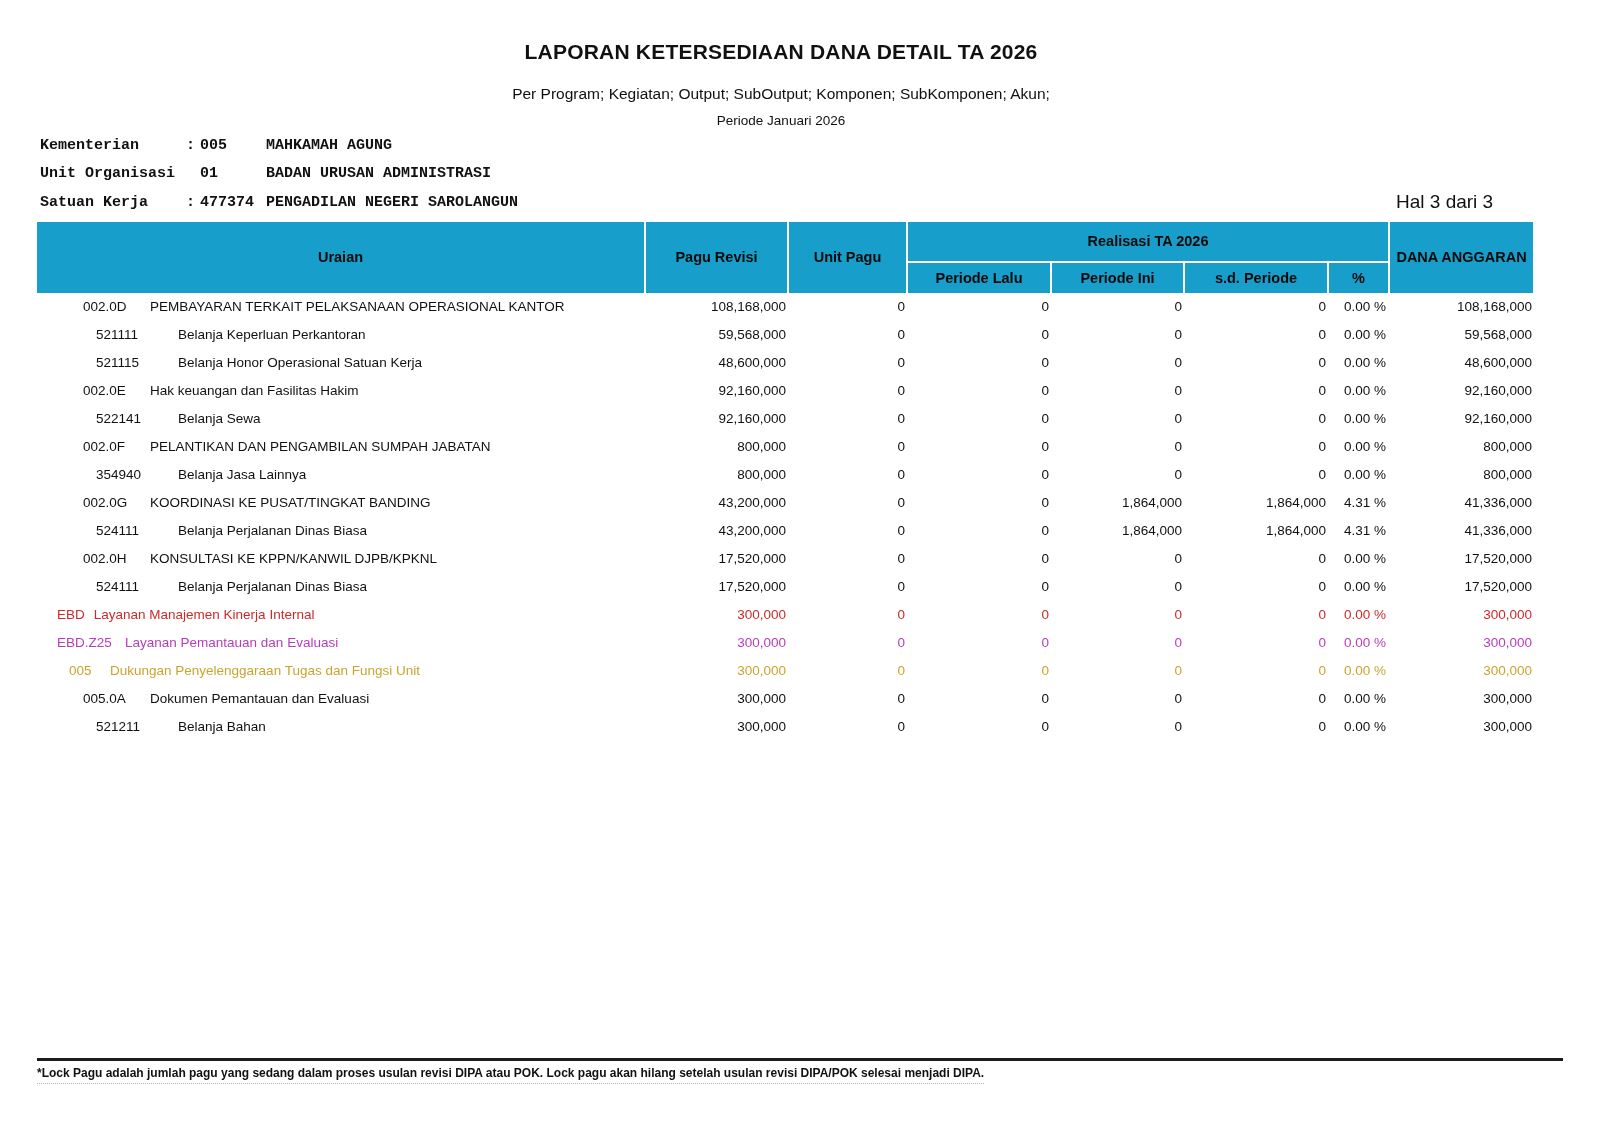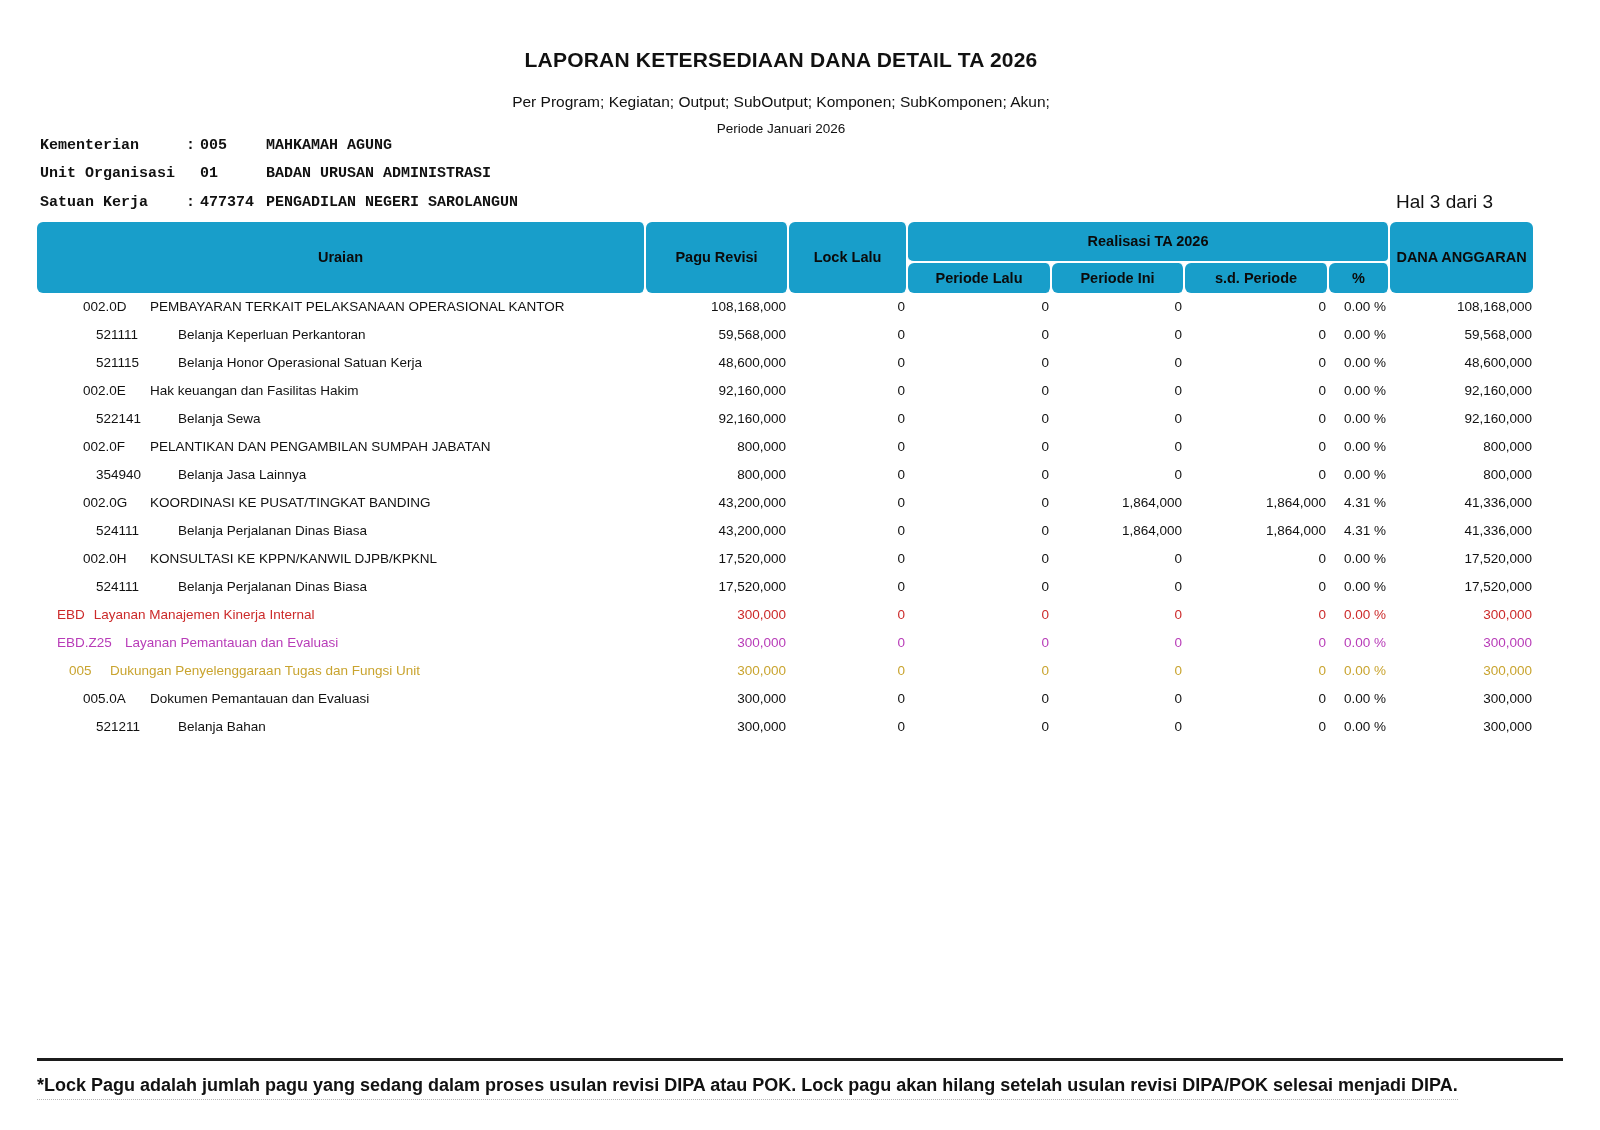--- a/index.html
+++ b/index.html
@@ -5,21 +5,21 @@
   * { margin: 0; padding: 0; box-sizing: border-box; }
   html, body { background: #ffffff; }
   body {
     width: 1600px; height: 1130px;
     position: relative;
     font-family: "Liberation Sans", sans-serif;
     color: #111111;
     overflow: hidden;
   }
   .titles {
-    position: absolute; top: 48px; left: 0; width: 1562px;
+    position: absolute; top: 40px; left: 0; width: 1562px;
     text-align: center;
   }
   .report-title { font-size: 21px; font-weight: bold; letter-spacing: 0.2px; }
   .report-subtitle { font-size: 15.5px; margin-top: 21px; }
   .report-period { font-size: 13.5px; margin-top: 10px; }
 
   .meta-block { position: absolute; left: 40px; top: 131px; font-size: 15px; font-weight: bold; font-family: Liberation Mono, monospace; }
   .meta-line { display: flex; height: 28.5px; align-items: center; }
   .meta-label { width: 146px; }
   .meta-sep { width: 14px; }
@@ -45,21 +45,20 @@
   col.c-sisa   { width: 143px; }
 
   thead th {
     background: var(--c-header, #189ECA);
     color: #0b0b0b;
     font-weight: bold;
     text-align: center;
     vertical-align: middle;
     font-size: 14.5px;
     line-height: 1.15;
-    border-radius: 6px;
   }
   thead tr.h1 th { height: 41px; }
   thead tr.h2 th { height: 30px; }
   thead th.sep-r { border-right: 2px solid #ffffff; }
   thead th.sep-b { border-bottom: 2px solid #ffffff; }
 
   tbody td { height: 28px; line-height: 28px; white-space: nowrap; overflow: hidden; }
   tbody td.num { text-align: right; padding-right: 3px; }
   tbody td.c-sisa { padding-right: 1px; }
   tbody td.c-pct { padding-right: 4px; }
@@ -77,22 +76,22 @@
   tr.lv-akun        td.c-uraian { padding-left: 59px; }
   tr.lv-akun        .code { width: 82px; }
 
   tr.row-red     { color: var(--c-red, #CC2A2A); }
   tr.row-magenta { color: var(--c-magenta, #B83CB8); }
   tr.row-yellow  { color: var(--c-yellow, #C9A42F); }
 
   .footnote {
     position: absolute; left: 37px; top: 1058px; width: 1526px;
     border-top: 3px solid #1c1c1c;
-    padding-top: 14px;
-    font-size: 18px; font-weight: bold;
+    padding-top: 5px;
+    font-size: 12px; font-weight: bold;
   }
   .footnote-text {
     display: inline-block;
     border-bottom: 1px dotted #b5b5b5;
     padding-bottom: 3px;
   }
 </style>
 </head>
 <body style="--c-header: #189ECA; --c-red: #CC2A2A; --c-magenta: #B83CB8; --c-yellow: #C9A42F;">
 
@@ -133,21 +132,21 @@
     <col class="c-lalu">
       <col class="c-ini">
       <col class="c-sd">
       <col class="c-pct">
       <col class="c-sisa">
   </colgroup>
   <thead>
     <tr class="h1">
       <th rowspan="2" class="sep-r">Uraian</th>
       <th rowspan="2" class="sep-r">Pagu Revisi</th>
-      <th rowspan="2" class="sep-r">Lock Lalu</th>
+      <th rowspan="2" class="sep-r">Unit Pagu</th>
       <th colspan="4" class="sep-r sep-b">Realisasi TA 2026</th>
       <th rowspan="2">DANA ANGGARAN</th>
     </tr>
     <tr class="h2">
       <th class="sep-r">Periode Lalu</th>
       <th class="sep-r">Periode Ini</th>
       <th class="sep-r">s.d. Periode</th>
       <th class="sep-r">%</th>
     </tr>
   </thead>

